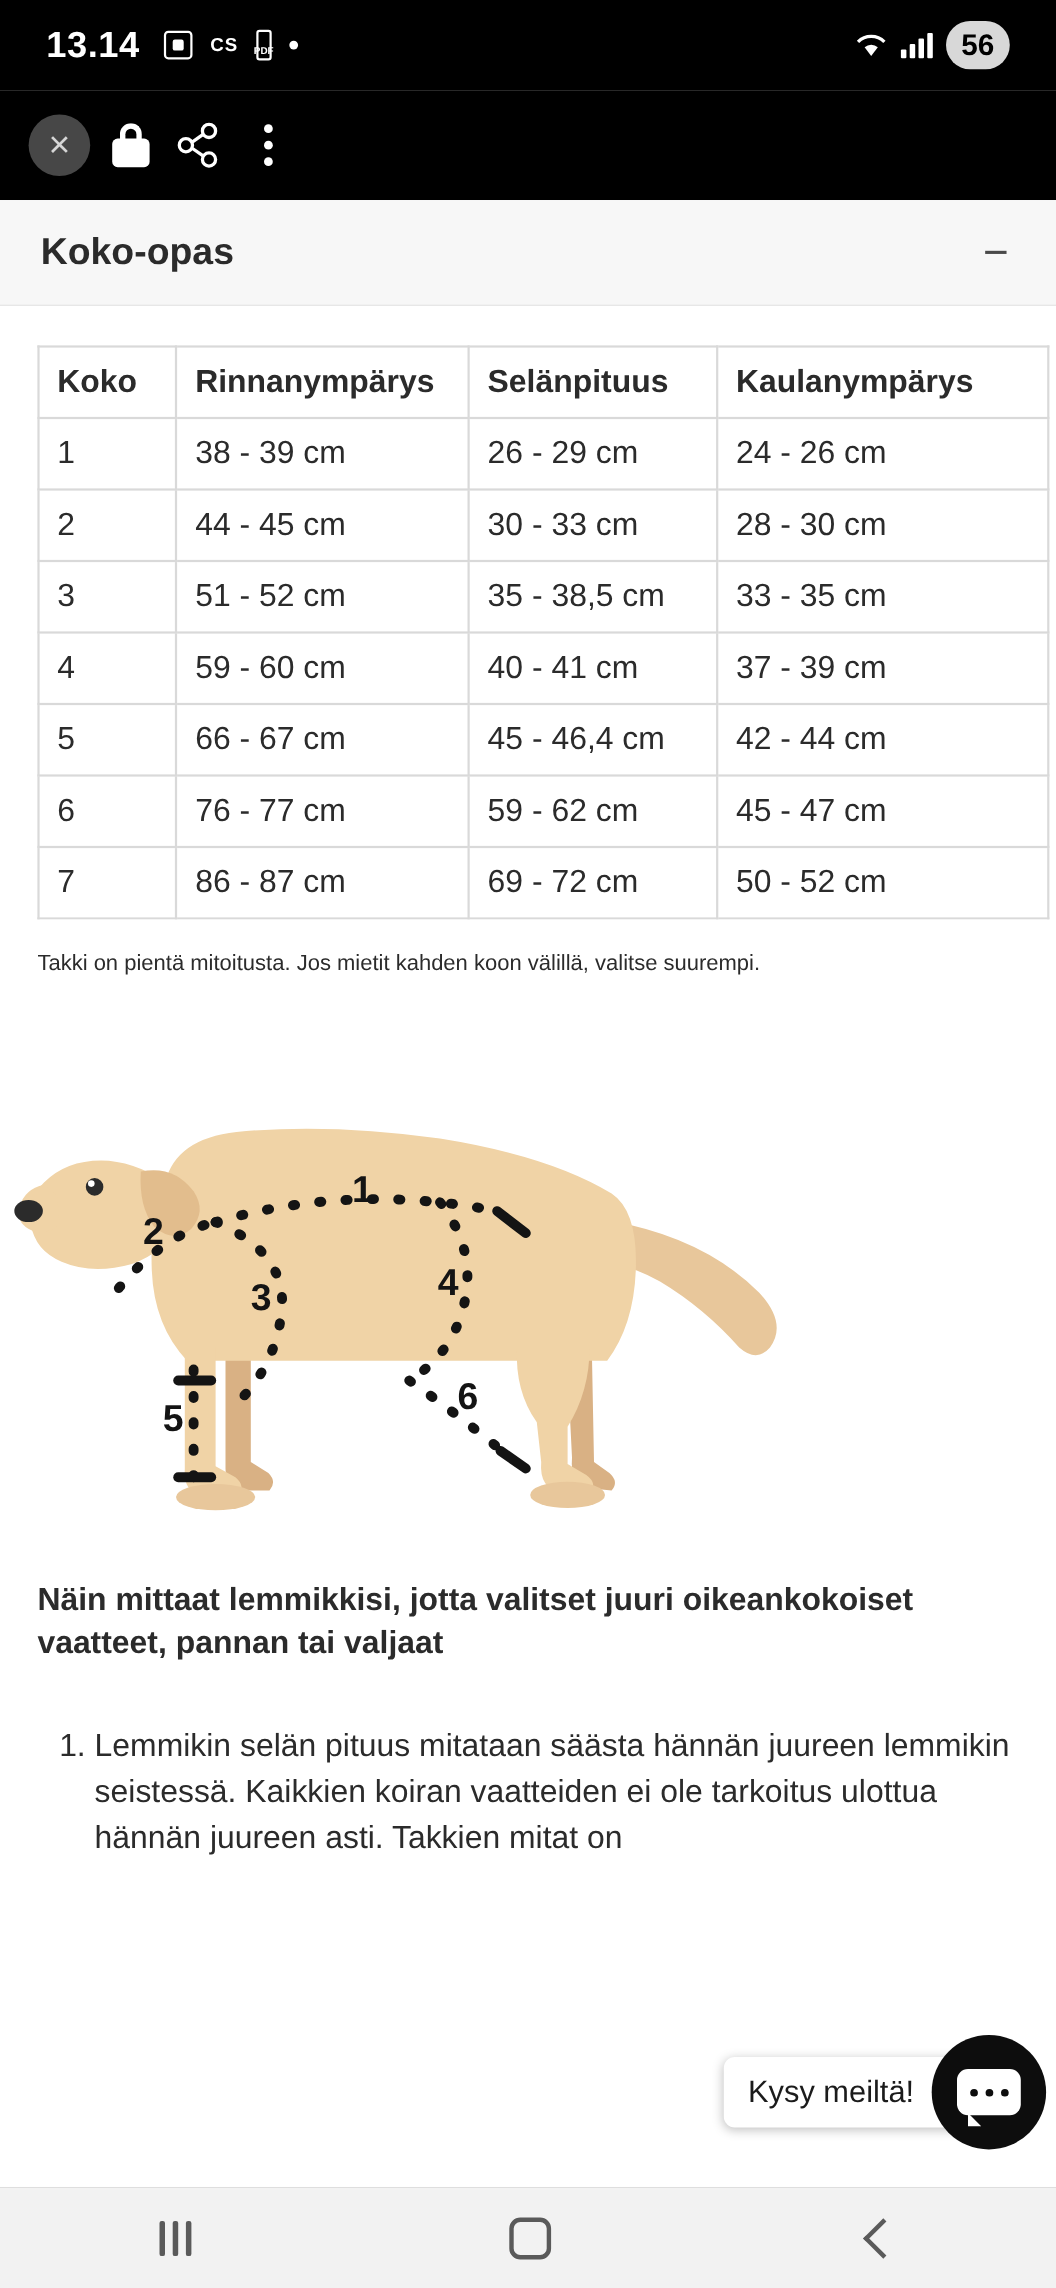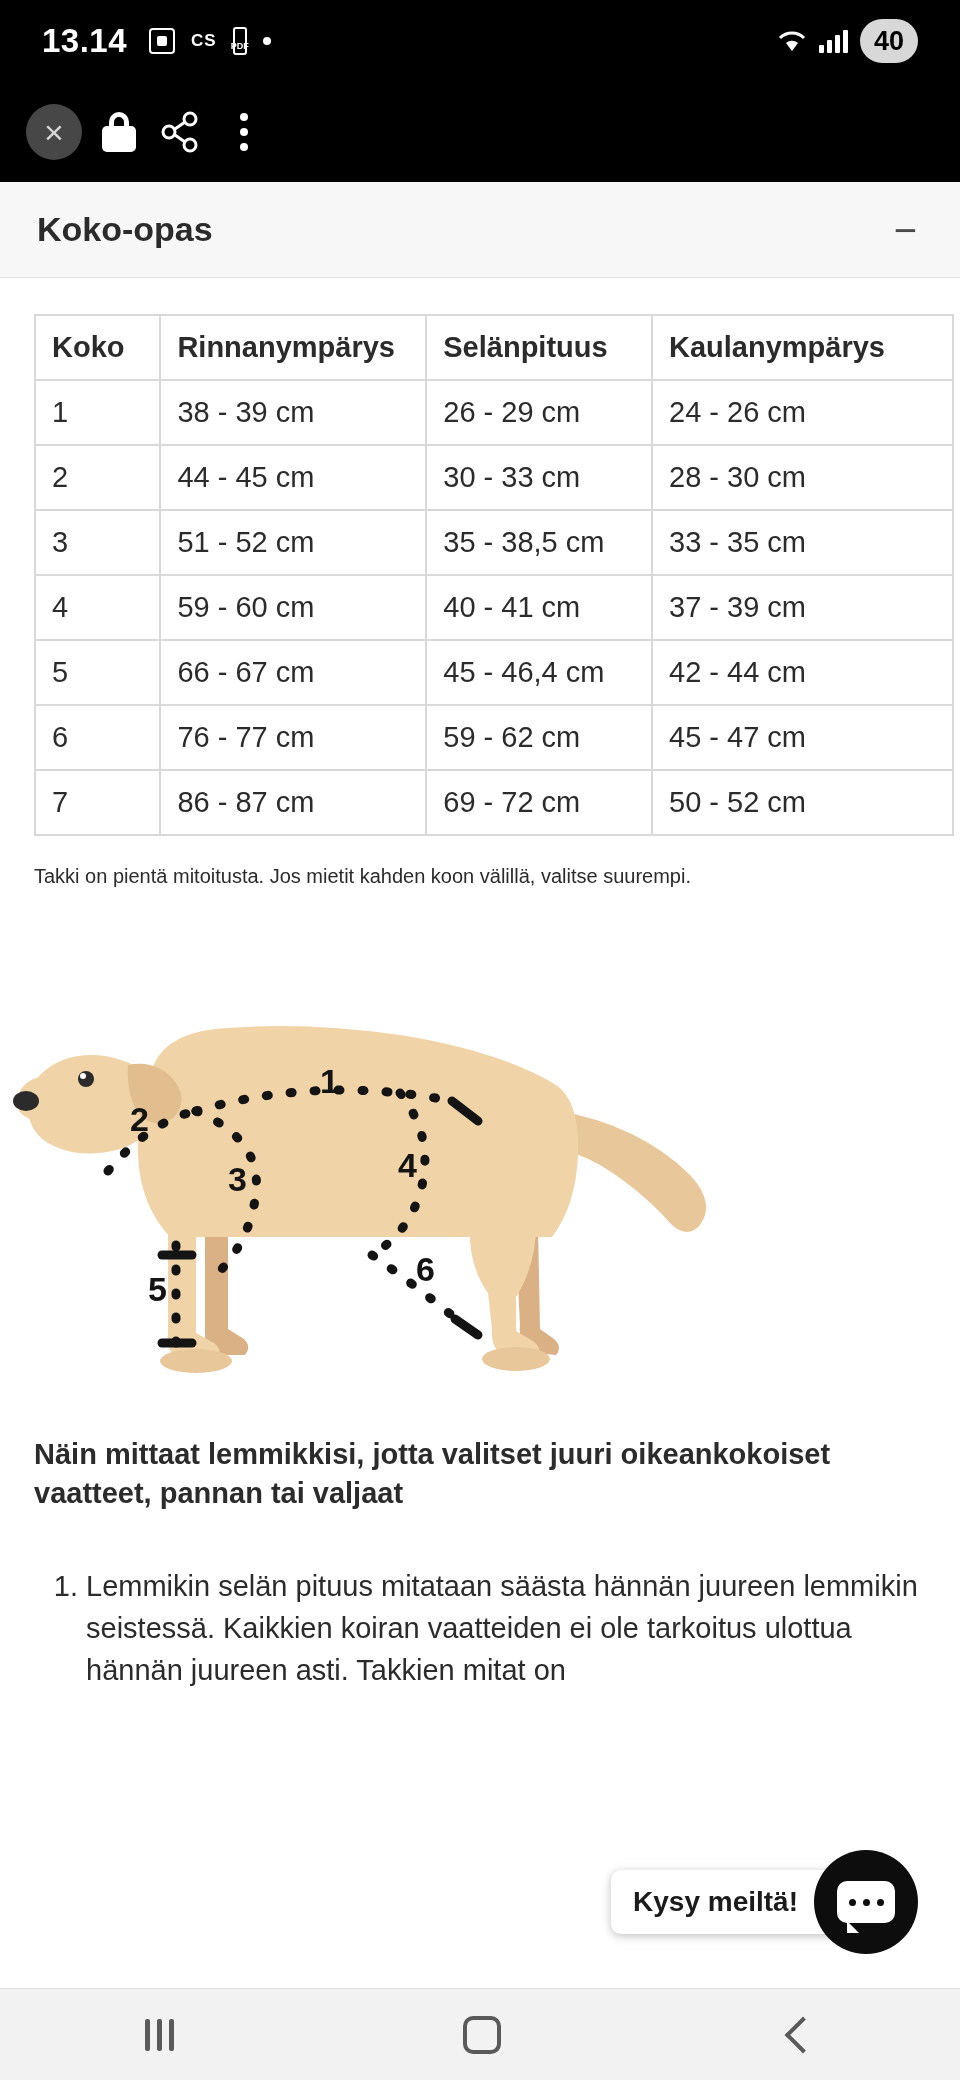--- a/index.html
+++ b/index.html
@@ -254,26 +254,25 @@
     padding: 14px 34px 0 86px;
     font-size: 29px;
     line-height: 1.45;
     color: #2b2b2b;
   }
   .howto-list li { margin-bottom: 6px; margin-top: 38px; }
 
   
   .chat-widget {
     position: absolute;
-    right: 42px;
+    right: 9px;
     bottom: 34px;
     display: flex;
     align-items: center;
     gap: 0;
-    font-weight: bold;
   }
   .chat-label {
     background: #ffffff;
     border-radius: 10px;
     box-shadow: 0 2px 10px rgba(0,0,0,0.25);
     font-size: 28px;
     color: #1b1b1b;
     padding: 16px 50px 16px 22px;
     margin-right: -34px;
   }
@@ -365,21 +364,21 @@
           <path d="M15 23 L9 15 A9 9 0 0 1 21 15 Z" fill="#ffffff"></path>
           <path d="M3 10 A17 17 0 0 1 27 10" stroke="#ffffff" stroke-width="3" fill="none"></path>
         </svg>
       </span>
       <span class="sb-signal">
         <span></span>
           <span></span>
           <span></span>
           <span></span>
       </span>
-      <span class="sb-batt">40</span>
+      <span class="sb-batt">56</span>
     </div>
   </div>
 
   <div class="urlbar">
     <div class="url-close">×</div>
     <div class="url-lock">
       <span class="shackle"></span>
         <span class="body"></span>
     </div>
     <div class="url-share">

